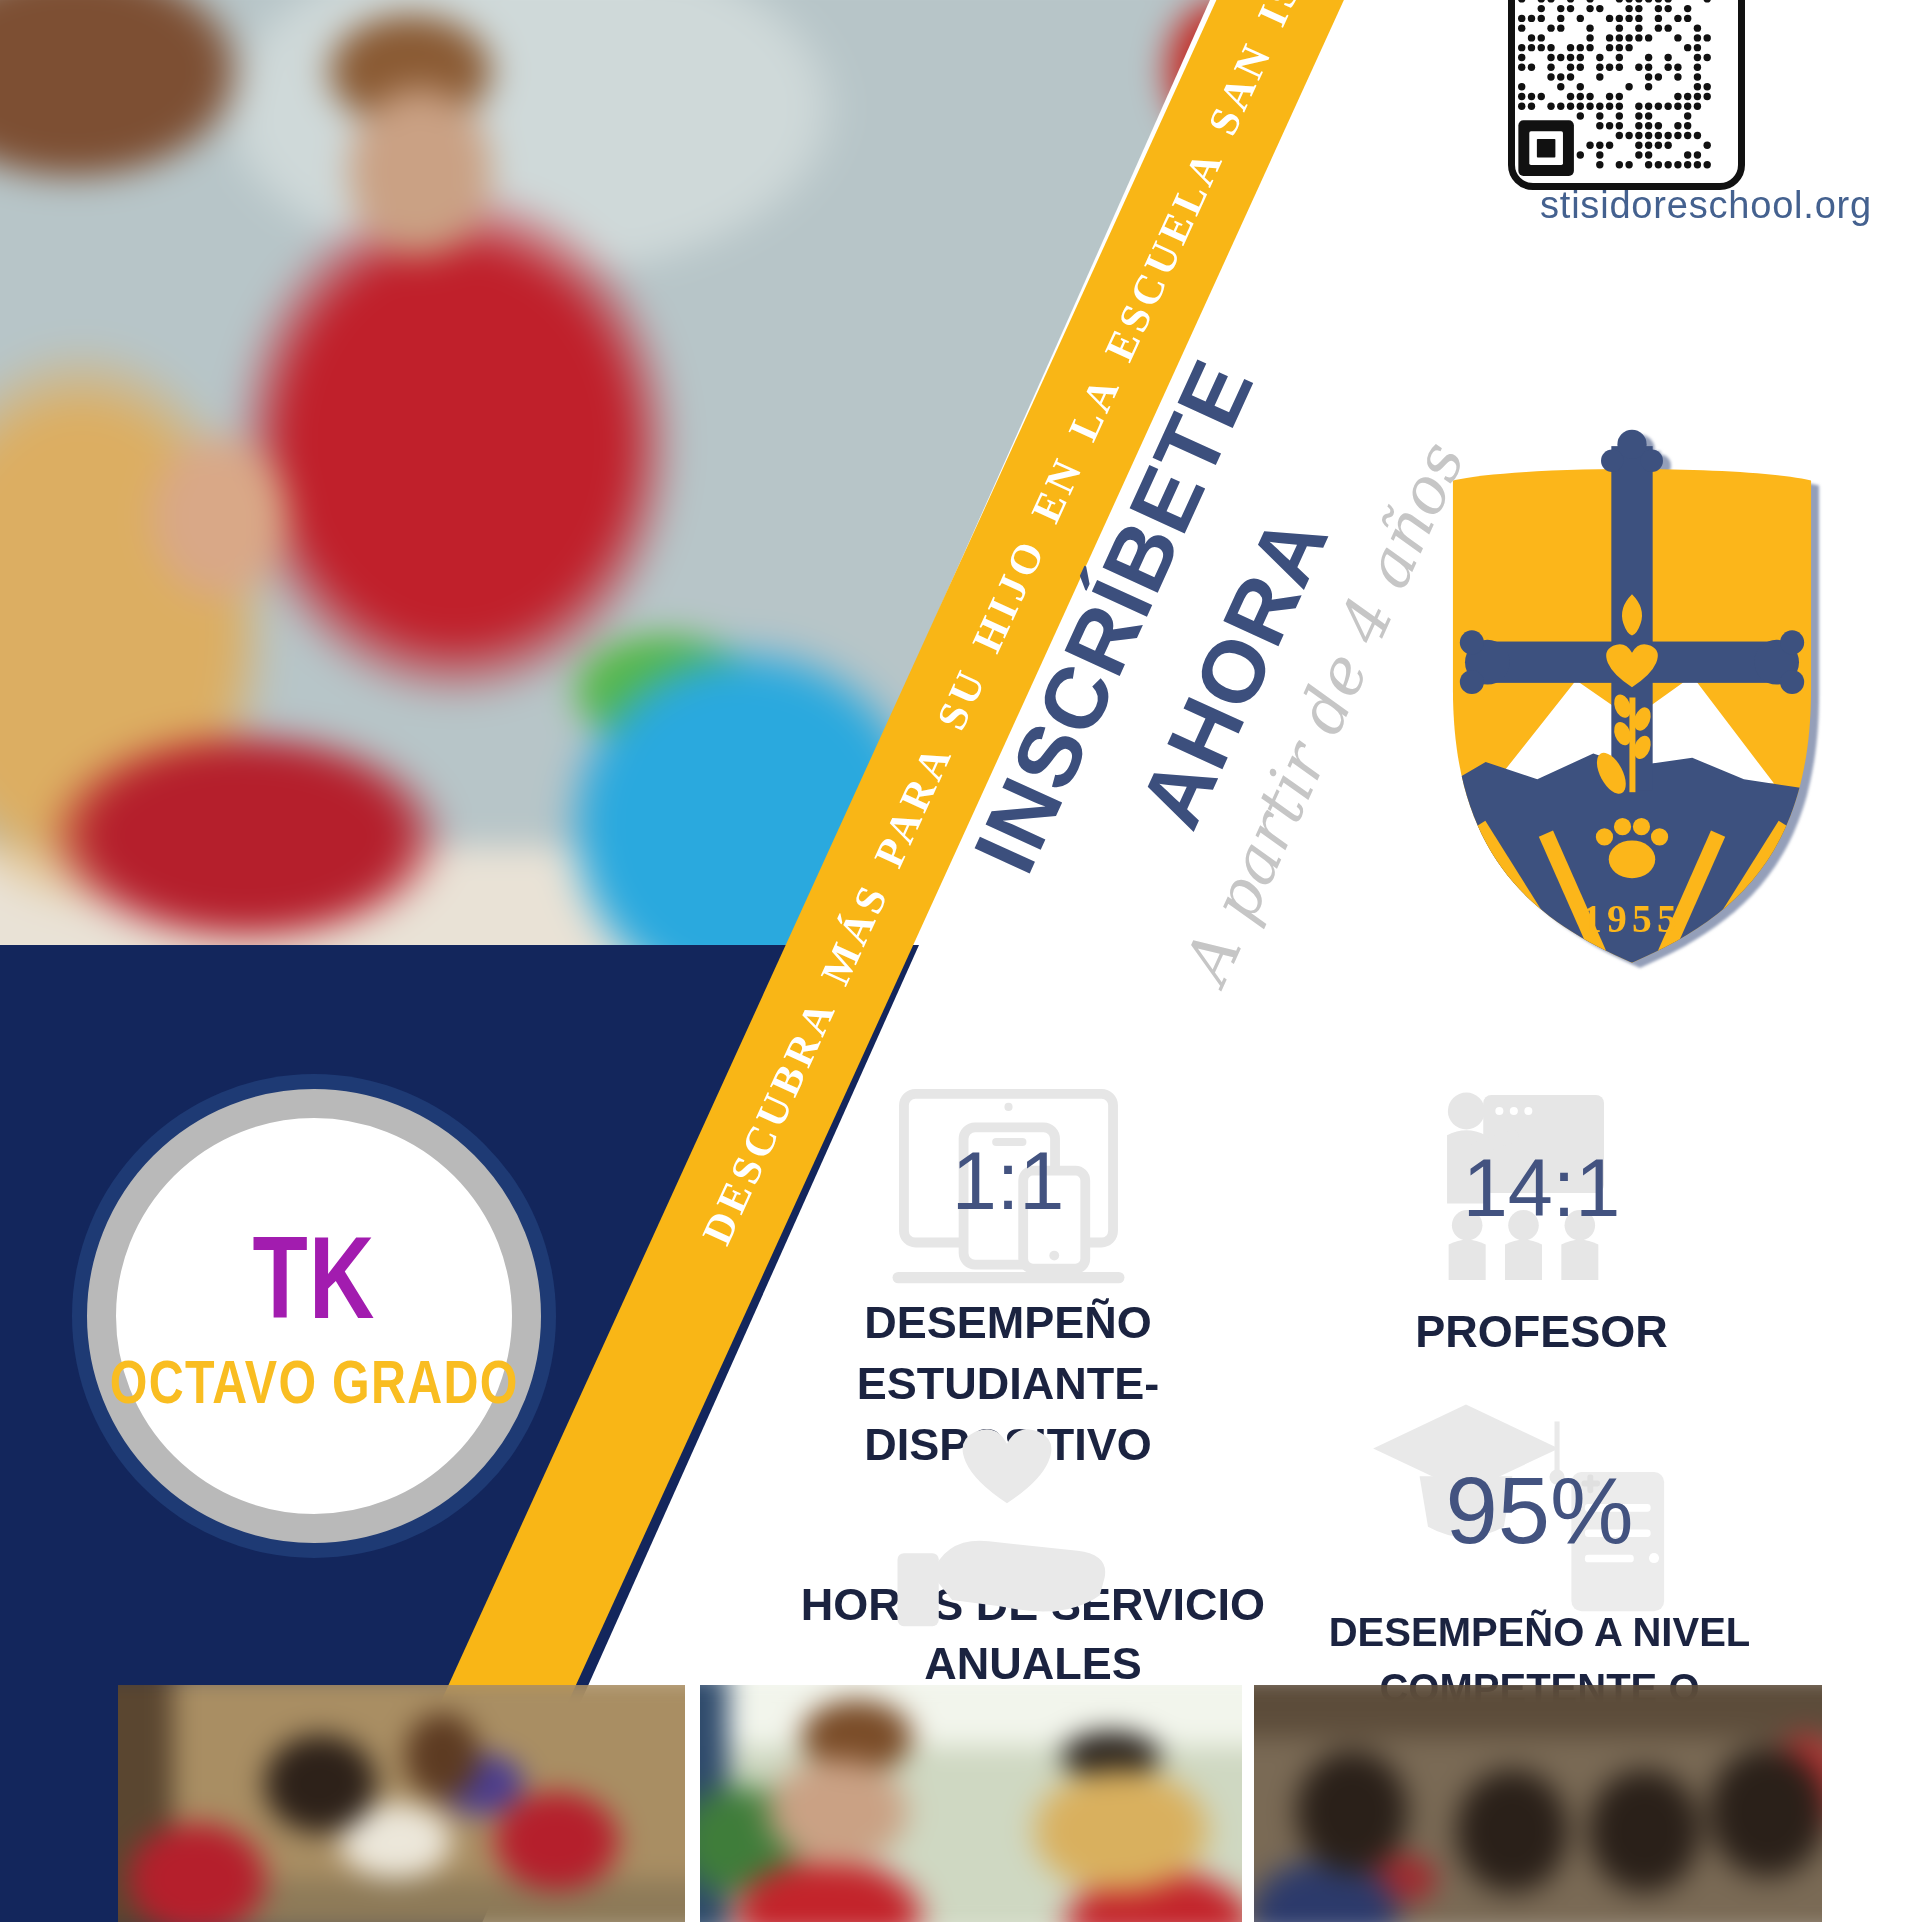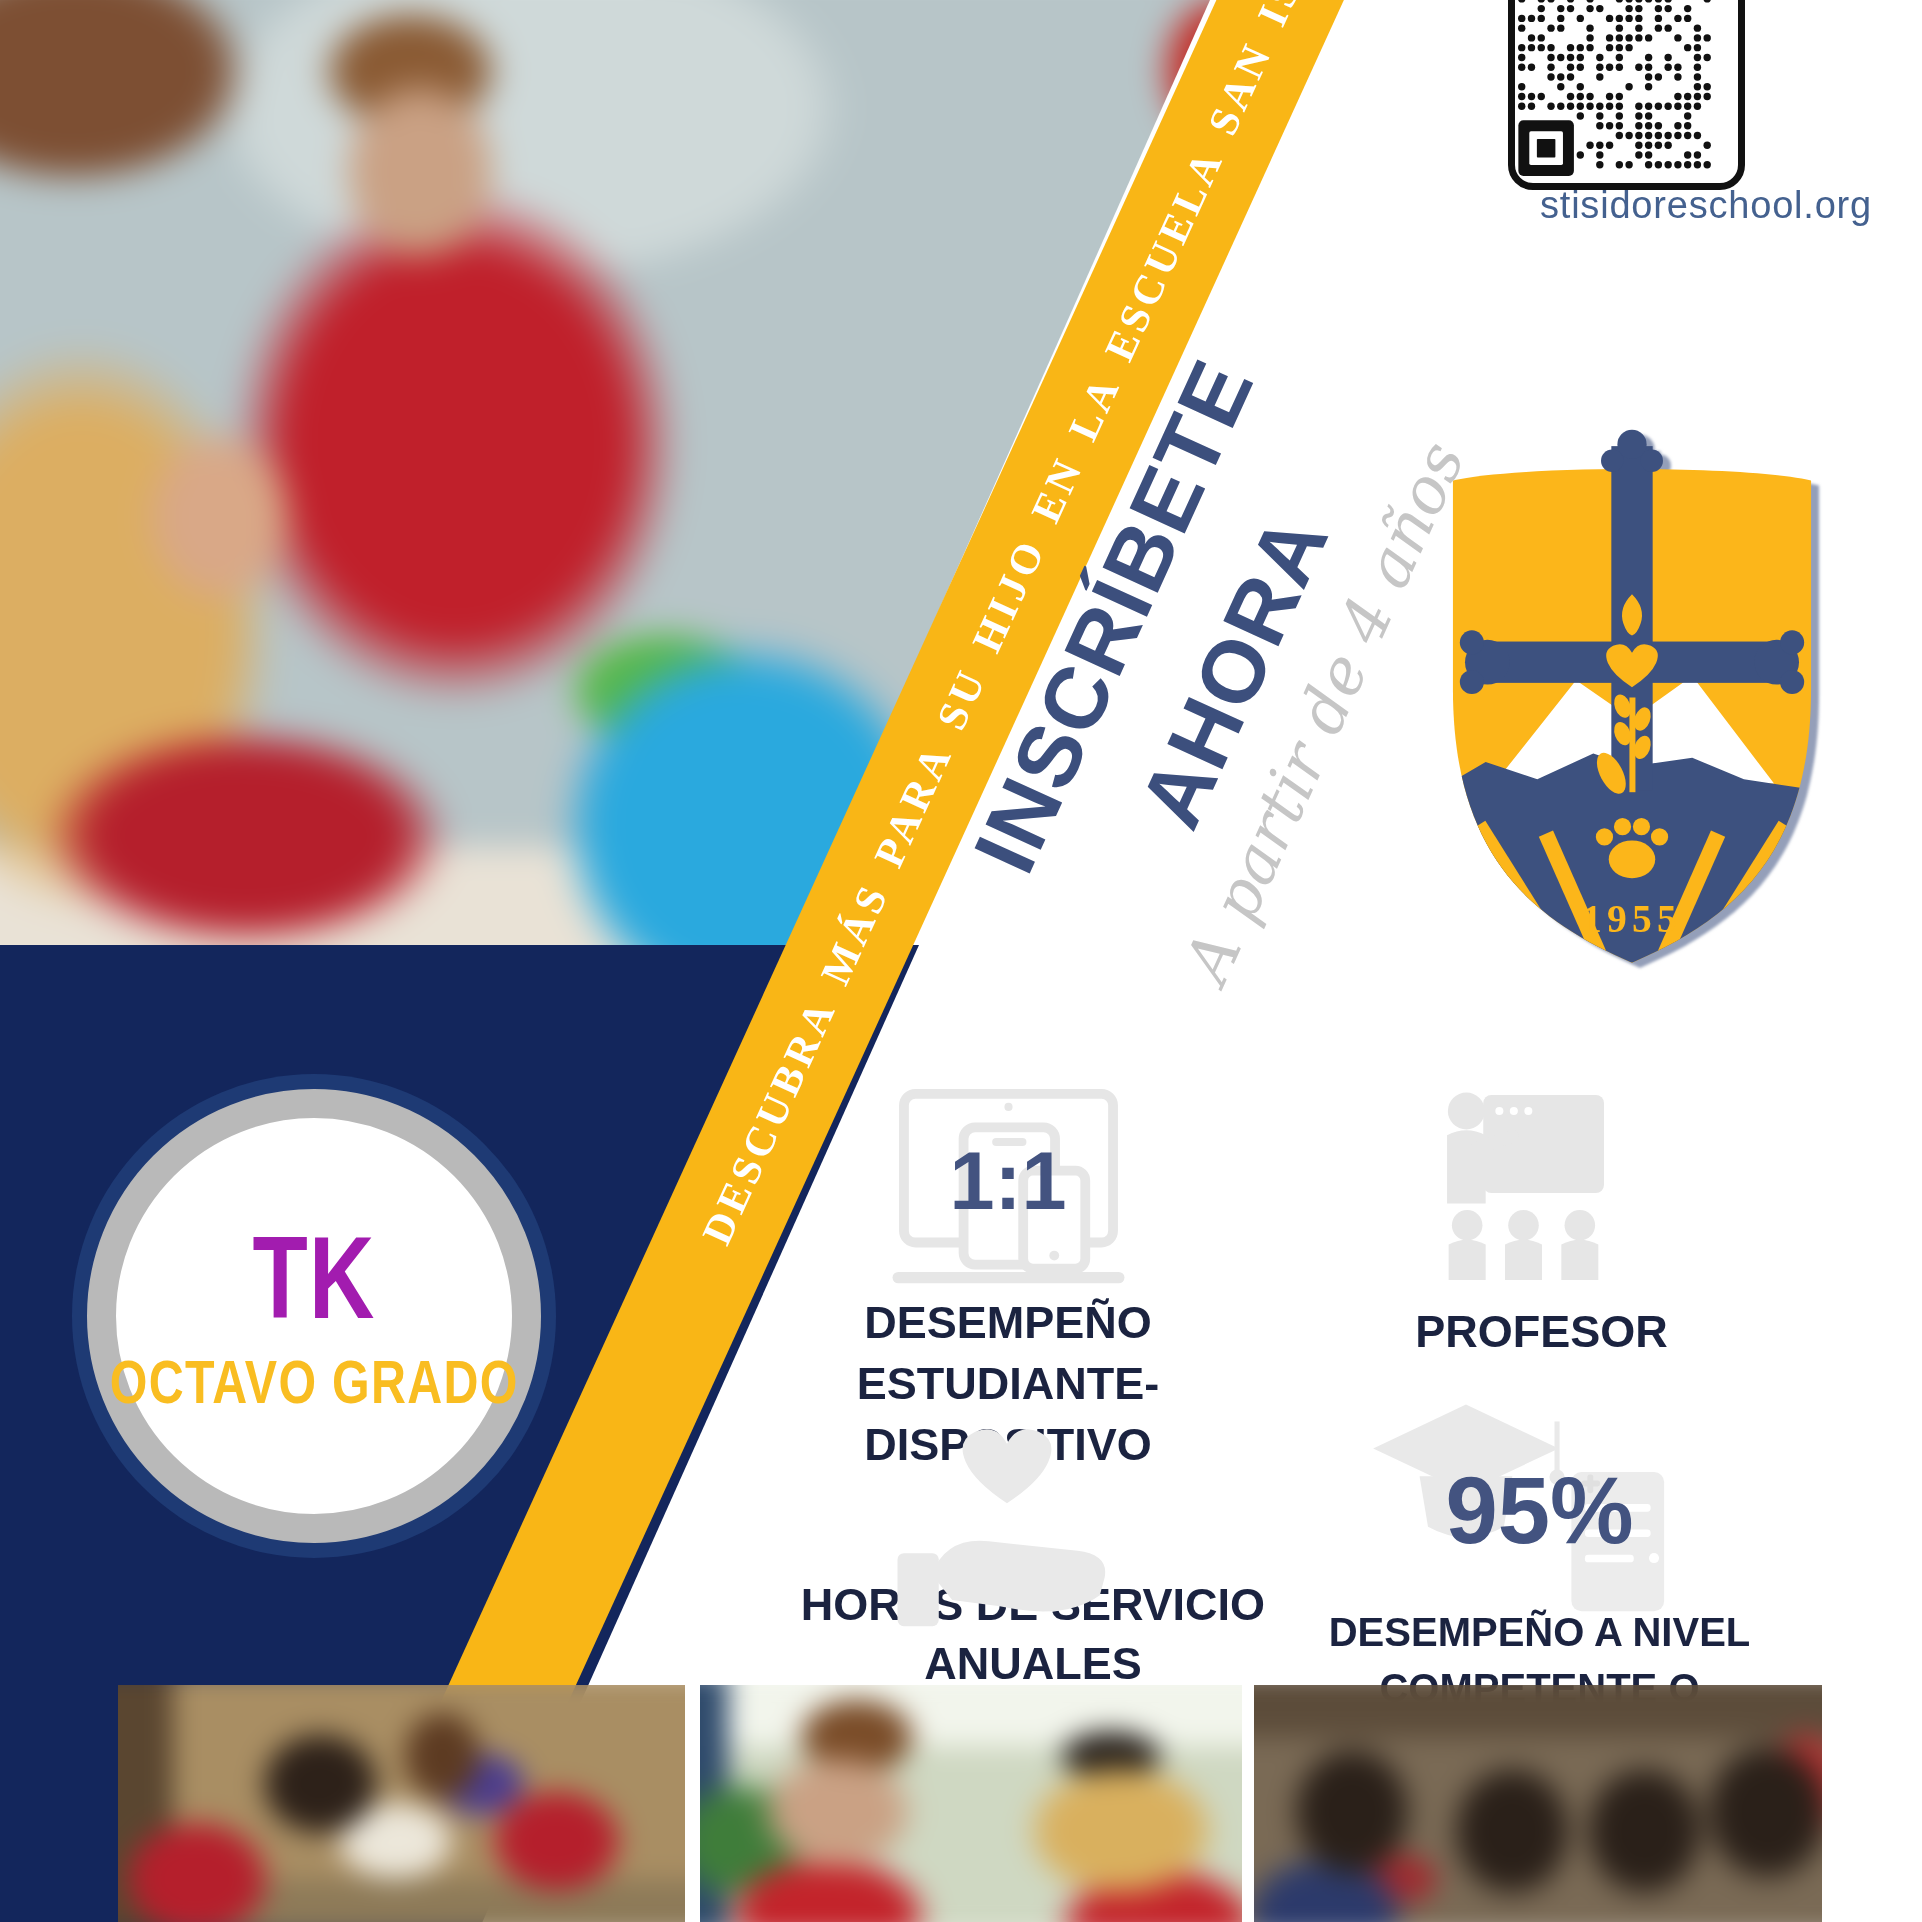--- a/index.html
+++ b/index.html
@@ -64,21 +64,21 @@
     display:flex;flex-direction:column;align-items:center;justify-content:center;text-align:center;}
   .badge-tk{font-size:116px;font-weight:bold;color:#a21caf;line-height:1;}
   .badge-script{font-family:"DejaVu Serif",serif;font-style:italic;font-size:74px;color:#1e3c72;
     line-height:1.1;margin-top:6.7px;white-space:nowrap;}
   .badge-grade{font-size:62px;font-weight:bold;color:#f9bd21;line-height:1;margin-top:15px;
     white-space:nowrap;}
   .cond{display:inline-block;transform:scaleX(.78);transform-origin:center;letter-spacing:1.7px;}
 
   
   .stat{z-index:6;text-align:center;}
-  .stat .num{position:absolute;left:0;width:100%;text-align:center;font-weight:bold;
+  .stat .num{position:absolute;left:0;width:100%;text-align:center;font-weight:normal;
     color:#435380;z-index:2;}
   .stat .labels{position:absolute;left:0;width:100%;text-align:center;font-weight:bold;
     color:#1b2340;}
   .stat svg{position:absolute;z-index:1;}
   .lab-line{display:block;}
 
   
   .bphoto{top:1685px;height:238px;overflow:hidden;z-index:30;}
   .bphoto .ph-art{position:absolute;inset:0;filter:blur(11.8px);transform:scale(1.12);}
   .bp1 .ph-art{background-color:#a98e63;background-image:
@@ -429,20 +429,21 @@
         <path d="M10,60 q24,-12 48,0 l0,85 l-48,0 Z"></path>
         <rect x="40" y="70" width="62" height="16" rx="8" transform="rotate(-18 40 78)"></rect>
         <circle cx="35" cy="172" r="19"></circle>
           <path d="M12,196 q23,-12 46,0 l0,44 l-46,0 Z"></path>
         <circle cx="105" cy="172" r="19"></circle>
           <path d="M82,196 q23,-12 46,0 l0,44 l-46,0 Z"></path>
         <circle cx="175" cy="172" r="19"></circle>
           <path d="M152,196 q23,-12 46,0 l0,44 l-46,0 Z"></path>
       </g>
     </svg>
+    <div class="num" style="top:71px;font-size:81px;">14:1</div>
     <div class="labels" style="top:229px;font-size:45px;line-height:64px;">
       <span class="lab-line">PROFESOR</span>
     </div>
   </div>
 
   <div class="abs stat" style="left:780px;top:1391px;width:506px;height:405px;">
     <svg style="left:108px;top:13.5px;" width="238" height="236" viewBox="0 0 300 280">
       <g fill="#e9e9e9">
         <path d="M150,40 q-14,-26 -40,-15 q-24,11 -12,38 q11,25 52,52 q41,-27 52,-52 q12,-27 -12,-38 q-26,-11 -40,15Z"></path>
         <path d="M55,205 q18,-48 72,-42 l112,12 q40,5 34,34 l-6,22 q-44,32 -126,14 l-60,-8 Z"></path>

